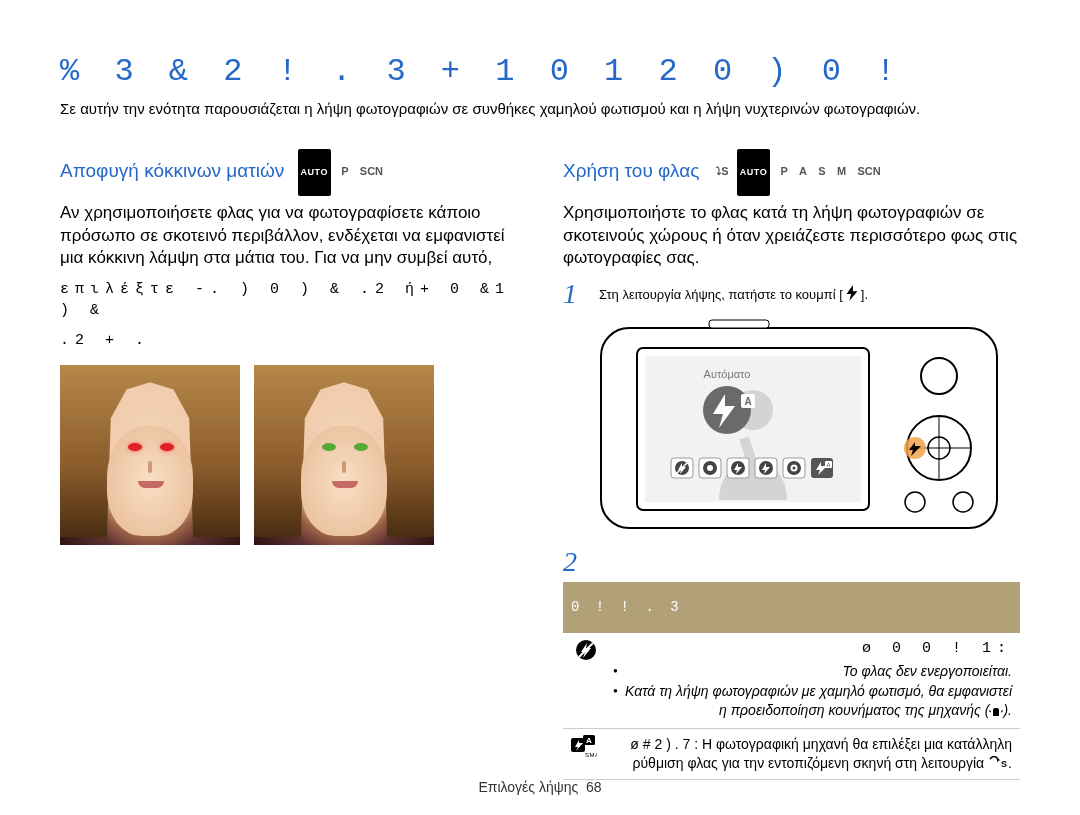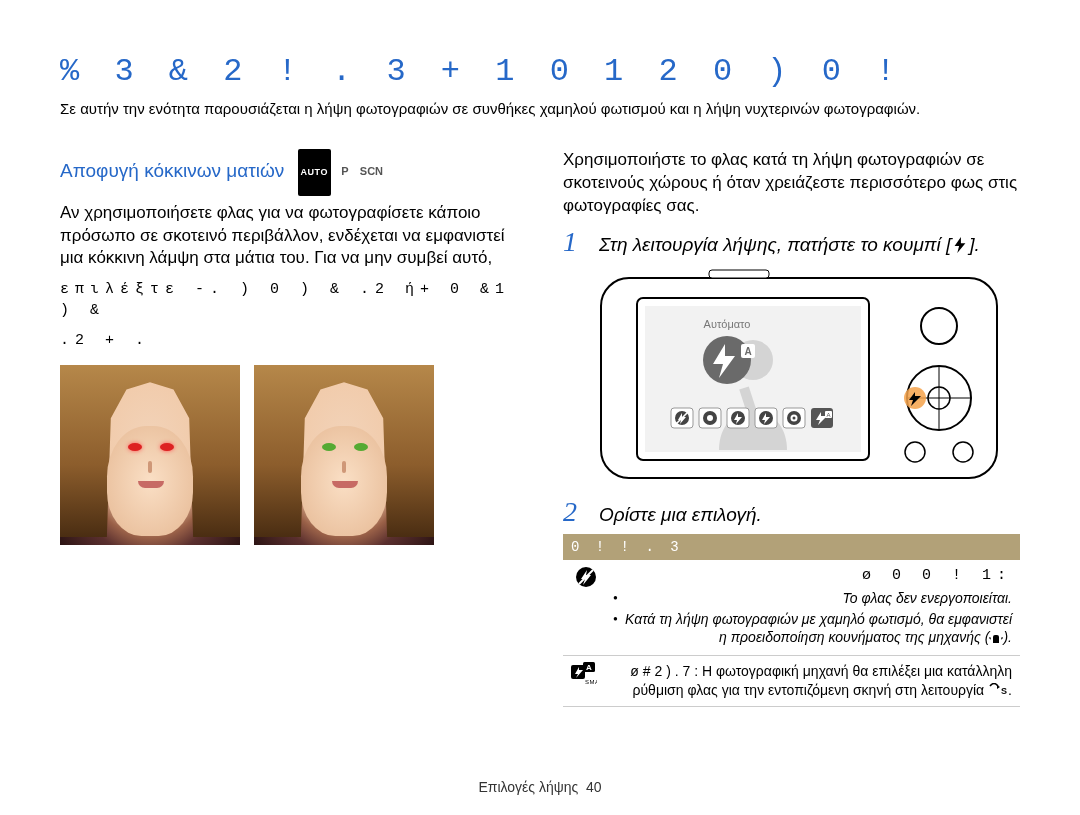--- a/index.html
+++ b/index.html
@@ -57,31 +57,31 @@
           width:86px; height:110px; border-radius:46% 46% 40% 40%;
           background: radial-gradient(#fadfc5,#e6b994); }
   .eyeL,.eyeR { position:absolute; width:14px; height:8px; border-radius:50%; background:#5a3; top:78px; }
   .eyeL{ left:68px;} .eyeR{ left:100px;}
   .redL,.redR { background:#d22 !important; box-shadow:0 0 4px #f55;}
   .nose{ position:absolute; left:88px; top:96px; width:4px; height:12px; background:#cf9878; border-radius:2px;}
   .mouth{ position:absolute; left:78px; top:116px; width:26px; height:7px; border-radius:0 0 12px 12px; background:#c76a64;}
 
   .step { display:flex; gap:14px; margin-top:10px; }
   .step-num { color:#2668c8; font-size:28px; font-style:italic; font-family:Georgia,serif; min-width:22px; line-height:1;}
-  .step-text { font-size:19px; padding-top:4px;font-style:italic;}
+  .step-text { font-size:13px; padding-top:4px;}
   .flash-glyph {
     display:inline-block; width:18px; height:18px; vertical-align:-3px;
   }
   svg { display:block; }
 
   .camera-wrap { margin:10px 0 6px 36px; }
   .camera-svg { width:400px; height:220px; }
 
   table.options { width:100%; border-collapse:collapse; margin-top:6px; font-size:14px; }
-  table.options th { background:#b2a178; color:#fff; font-weight:normal; text-align:left; padding:4px 8px; font-family:"Courier New",monospace; letter-spacing:4px;}
+  table.options th { background:#b2a178; color:#fff; font-weight:normal; text-align:left; padding:16px 8px; font-family:"Courier New",monospace; letter-spacing:4px;}
   table.options td { border-bottom:1px solid #ccc; padding:6px 8px; vertical-align:top;text-align:right; }
   .opt-icon { width:30px; text-align:center; }
   .opt-icon svg { display:inline-block; }
   ul.bullets { list-style:none; padding:0; margin:2px 0 0 0;}
   ul.bullets li { position:relative; padding-left:12px; margin-bottom:2px;font-style:italic;}
   ul.bullets li:before { content:"●"; position:absolute; left:0; font-size:8px; top:4px;}
   .hand-glyph{ display:inline-block; width:14px; height:14px; vertical-align:-3px;}
   .smart-glyph{ display:inline-block; width:20px; height:14px; vertical-align:-2px;}
 
   .footer { position:absolute; bottom:18px; left:0; right:0; text-align:center; font-size:14px; color:#333;}
@@ -121,20 +121,32 @@
           <div class="face"></div>
         <div class="eyeL"></div>
           <div class="eyeR"></div>
         <div class="nose"></div>
           <div class="mouth"></div>
       </div>
     </div>
   </div>
 
   <div class="col">
+    <h2 class="section">
+      <span>Χρήση του φλας</span>
+      <span class="modes">
+        <span class="mode-plain" style="font-family:sans-serif">⤵S</span>
+        <span class="mode-badge">AUTO</span>
+        <span class="mode-plain">P</span>
+        <span class="mode-plain">A</span>
+        <span class="mode-plain">S</span>
+        <span class="mode-plain">M</span>
+        <span class="mode-plain">SCN</span>
+      </span>
+    </h2>
     <p class="body-text">Χρησιμοποιήστε το φλας κατά τη λήψη φωτογραφιών σε σκοτεινούς χώρους ή όταν χρειάζεστε περισσότερο φως στις φωτογραφίες σας.</p>
 
     <div class="step">
       <div class="step-num">1</div>
       <div class="step-text">
         <span>Στη λειτουργία λήψης, πατήστε το κουμπί [</span><span class="flash-glyph">
           <svg viewBox="0 0 20 20">
               <polygon points="11,1 4,11 9,11 7,19 16,8 11,8" fill="#000"></polygon>
             </svg>
         </span><span>].</span>
@@ -210,21 +222,20 @@
 
         <circle cx="316" cy="184" r="10" fill="none" stroke="#000" stroke-width="1.5"></circle>
         <circle cx="364" cy="184" r="10" fill="none" stroke="#000" stroke-width="1.5"></circle>
 
         <rect x="110" y="2" width="60" height="8" rx="3" fill="#fff" stroke="#000"></rect>
       </svg>
     </div>
 
     <div class="step">
       <div class="step-num">2</div>
-      <div class="step-text">Ορίστε μια επιλογή.</div>
     </div>
 
     <table class="options">
       <tbody>
           <tr>
             <th colspan="2">0 !   ! . 3</th>
           </tr>
       <tr>
         <td class="opt-icon">
           <svg width="22" height="22" viewBox="0 0 22 22">
@@ -268,14 +279,14 @@
                 </svg>
           </span><span>.</span>
         </td>
       </tr>
     </tbody>
       </table>
   </div>
 </div>
 
 <div class="footer">
-  <span>Επιλογές λήψης</span>&nbsp;&nbsp;<span>40</span>
+  <span>Επιλογές λήψης</span>&nbsp;&nbsp;<span>68</span>
 </div>
 
 </body></html>

